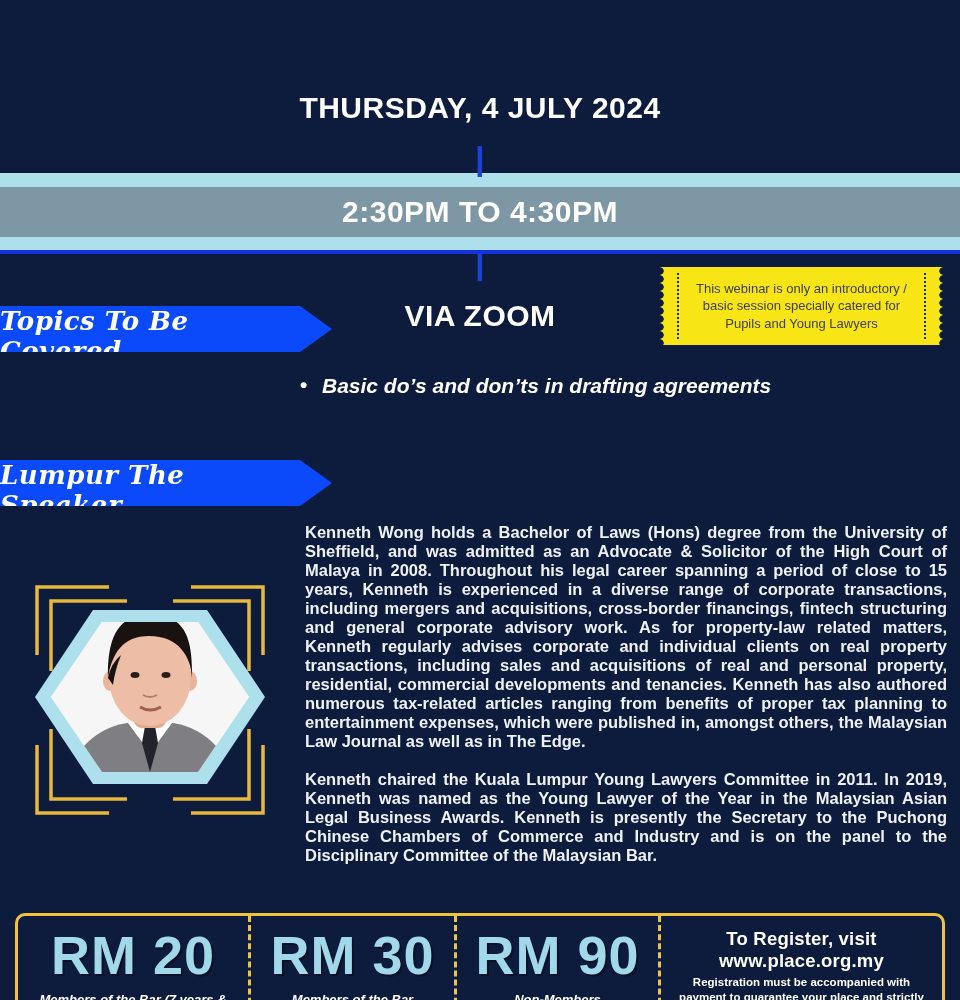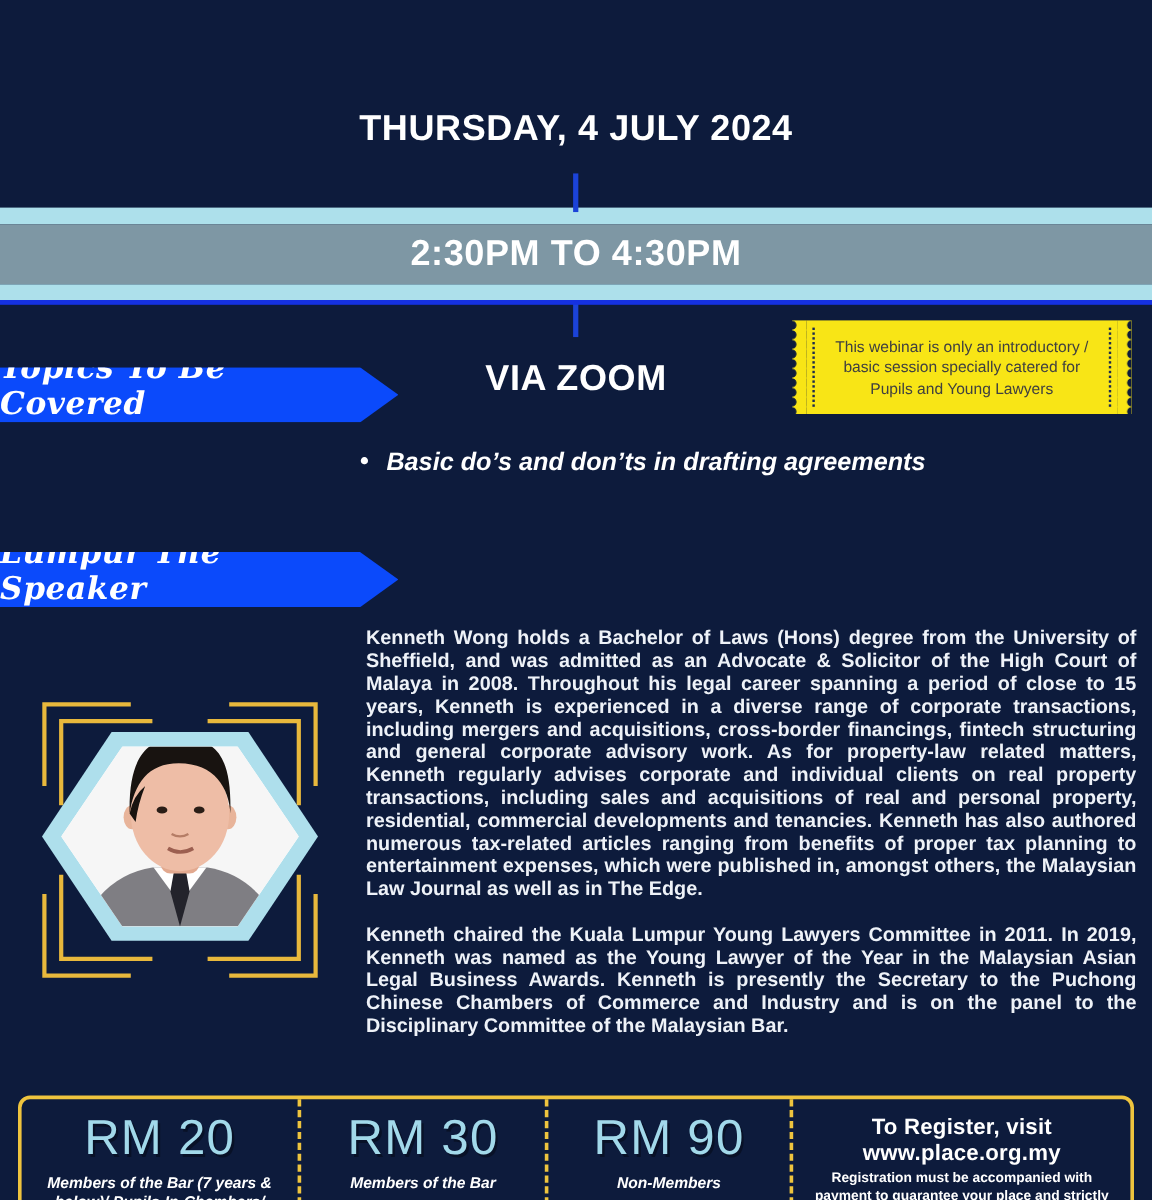--- a/index.html
+++ b/index.html
@@ -74,21 +74,21 @@
     flex:1; margin:6px 17px; padding:2px 8px;
     border-left:2px dotted #1b2a50; border-right:2px dotted #1b2a50;
     display:flex; align-items:center; justify-content:center;
     font-size:13px; font-weight:normal; color:#404040; text-align:center; line-height:1.32;
   }
 
   
   .arrow-banner {
     position:absolute; left:0; width:332px; height:46px; background:#0b4afb;
     clip-path:polygon(0 0, calc(100% - 32px) 0, 100% 50%, calc(100% - 32px) 100%, 0 100%);
-    display:flex; align-items:flex-end; justify-content:center; padding-right:34px;
+    display:flex; align-items:flex-start; justify-content:center; padding-right:34px;
     color:#ffffff; font-family:"DejaVu Serif", serif; font-style:italic; font-size:26px; font-weight:600;
     letter-spacing:.5px;
   }
   .banner-topics { top:306px; }
   .banner-about { top:460px; }
 
   
   .bullets { position:absolute; left:298px; top:372px; width:658px; list-style:none; }
   .bullets li {
     position:relative; padding-left:24px; color:#ffffff;
@@ -102,21 +102,21 @@
   .bio p { font-size:16.5px; font-weight:bold; line-height:19px; text-align:justify; margin-bottom:19px; }
 
   
   .pricebox {
     position:absolute; left:15px; top:913px; width:930px; height:130px;
     border:3px solid #eec43e; border-radius:10px; display:flex;
   }
   .tier { display:flex; flex-direction:column; align-items:center; padding-top:10px;
     border-right:3px dashed #eec43e; }
   .tier-1 { width:233px; } .tier-2 { width:206px; } .tier-3 { width:204px; }
-  .price { font-size:41px; font-weight:normal; color:#a2d9ea; letter-spacing:1px; line-height:1.1;
+  .price { font-size:54px; font-weight:bold; color:#a2d9ea; letter-spacing:1px; line-height:1.1;
     text-shadow:2px 2px 0 rgba(0,0,0,.35); }
   .tier-label { margin-top:7px; font-size:13px; font-weight:bold; font-style:italic; color:#ffffff;
     text-align:center; line-height:1.25; padding:0 8px; }
   .register { flex:1; padding:12px 12px 0; text-align:center; color:#ffffff; }
   .reg-heading { font-size:18.5px; font-weight:bold; letter-spacing:.2px; }
   .reg-note { font-size:11.5px; font-weight:bold; line-height:1.32; margin-top:3px; }
 </style>
 </head>
 <body>
 

